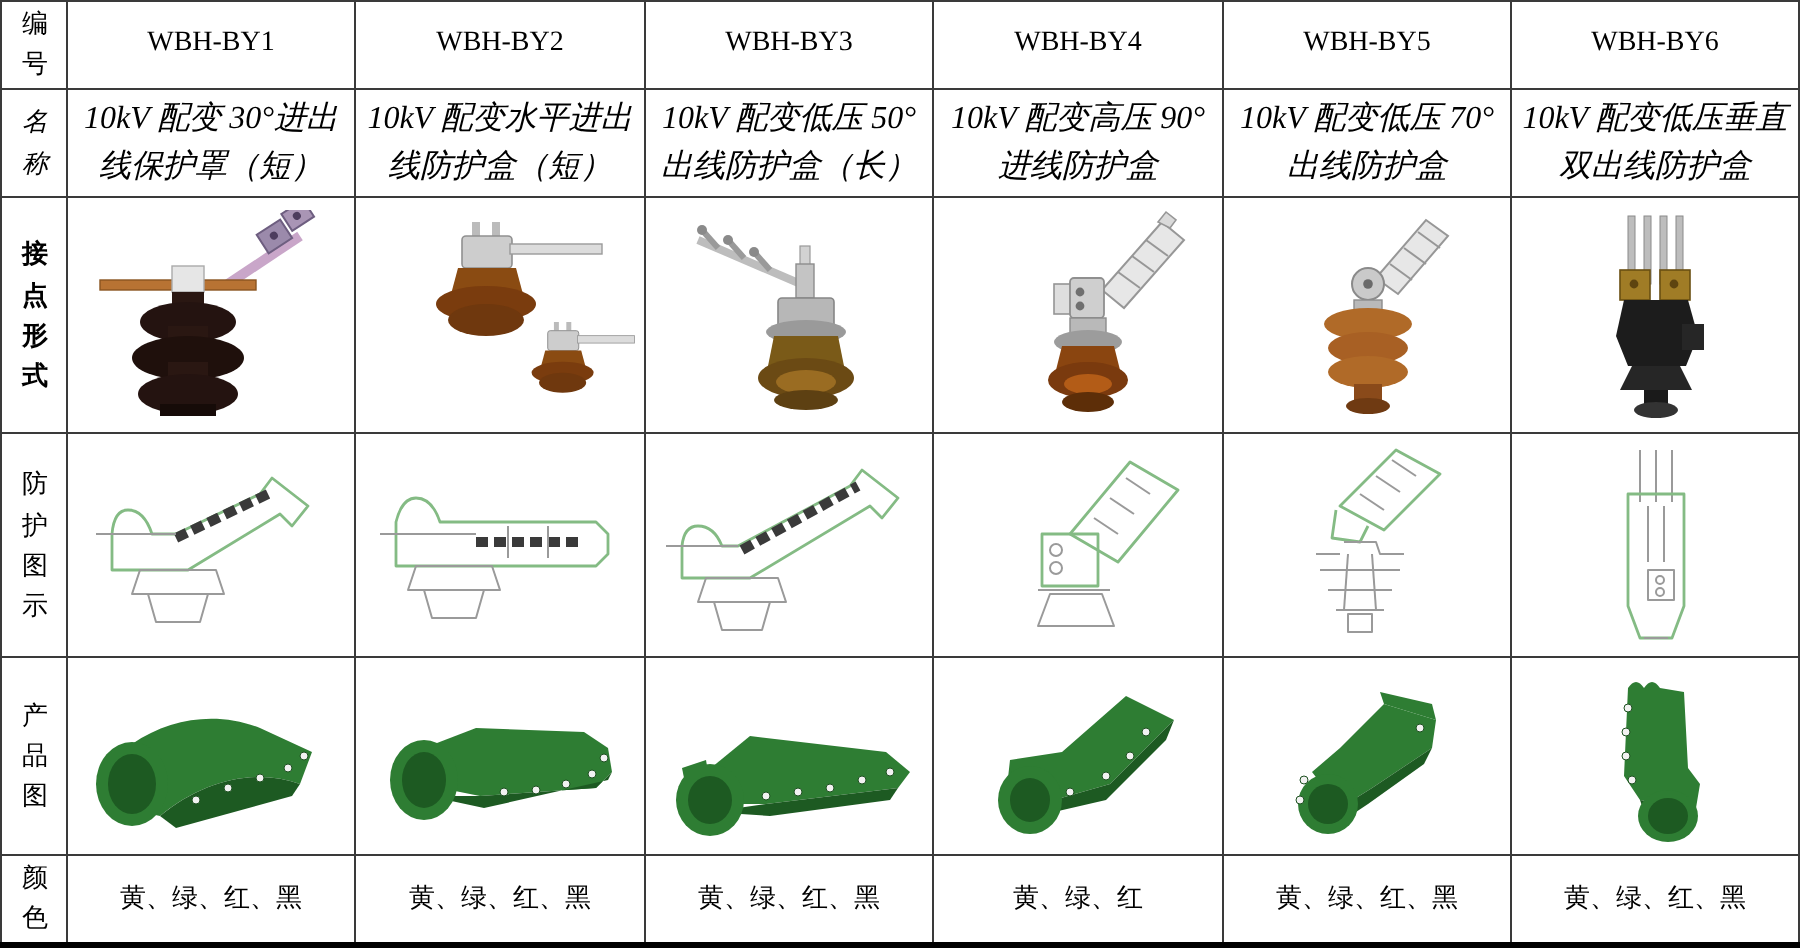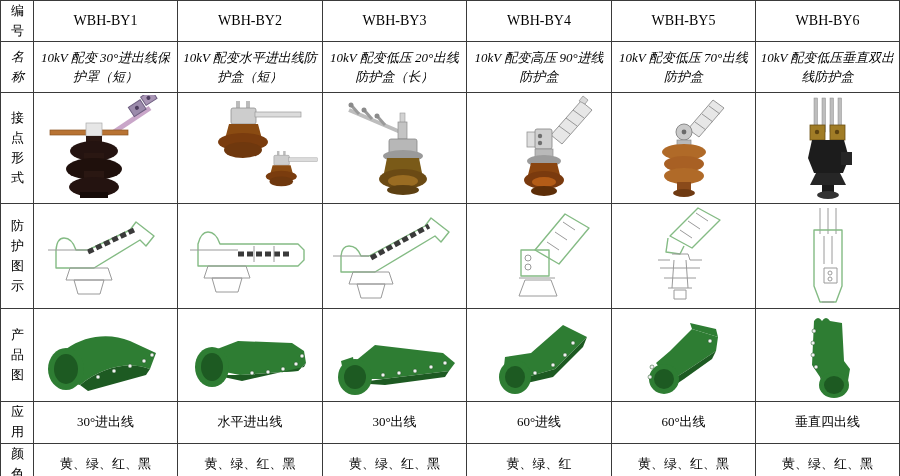--- a/index.html
+++ b/index.html
@@ -5,24 +5,24 @@
   html,body{margin:0;padding:0;background:#fff;}
   body{width:900px;height:476px;overflow:hidden;
        font-family:"Liberation Serif","DejaVu Serif",serif;color:#000;}
   table.spec{border-collapse:collapse;table-layout:fixed;width:899px;height:474px;
              border:1px solid #1f1f1f;border-bottom:3px solid #000;}
   td{border:1px solid #3a3a3a;text-align:center;vertical-align:middle;
      padding:1px 4px;overflow:hidden;background:#fff;}
   td.rowlabel{width:33px;padding:0 10px;font-size:13px;line-height:1.55;
               word-break:break-all;letter-spacing:0;text-align:center;}
   tr.r-id{height:34px;}   tr.r-name{height:51px;font-style:italic;}
-  tr.r-conn{height:111px;} tr.r-prot{height:105px;}
+  tr.r-conn{height:111px;font-weight:bold;} tr.r-prot{height:105px;}
   tr.r-prod{height:93px;}  tr.r-app{height:38px;} tr.r-col{height:42px;}
   .model{font-size:14px;}
-  .nametxt{font-size:13px;line-height:1.5;}
+  .nametxt{font-size:16px;line-height:1.5;}
   .apptxt,.coltxt{font-size:13px;}
   td.img{padding:0;}
   svg{display:block;margin:0 auto;}
   .cad{fill:none;stroke:#84bb84;stroke-width:1.4;stroke-linejoin:round;}
   .cadg{fill:none;stroke:#9a9a9a;stroke-width:1;stroke-linejoin:round;}
   .cadbar{stroke:#3a3a3a;stroke-width:5;stroke-dasharray:6 3;fill:none;}
   .rivet{fill:#f2f2f2;stroke:#1d5020;stroke-width:.5;}
 </style>
 </head>
 <body>
@@ -46,21 +46,21 @@
     <td class="model">WBH-BY3</td>
     <td class="model">WBH-BY4</td>
     <td class="model">WBH-BY5</td>
     <td class="model">WBH-BY6</td>
   </tr>
 
   <tr class="r-name">
     <td class="rowlabel">名称</td>
     <td class="nametxt">10kV 配变 30°进出线保护罩（短）</td>
     <td class="nametxt">10kV 配变水平进出线防护盒（短）</td>
-    <td class="nametxt">10kV 配变低压 20°出线防护盒（长）</td>
+    <td class="nametxt">10kV 配变低压 50°出线防护盒（长）</td>
     <td class="nametxt">10kV 配变高压 90°进线防护盒</td>
     <td class="nametxt">10kV 配变低压 70°出线防护盒</td>
     <td class="nametxt">10kV 配变低压垂直双出线防护盒</td>
   </tr>
 
   <tr class="r-conn">
     <td class="rowlabel">接点形式</td>
 
     <td class="img">
       <svg width="140" height="106" viewBox="0 0 140 106">
@@ -357,29 +357,20 @@
         <ellipse cx="76" cy="74" rx="15" ry="13" fill="#2e7d33"></ellipse>
         <ellipse cx="76" cy="74" rx="10" ry="9" fill="#1d5a22"></ellipse>
         <circle class="rivet" cx="56" cy="20" r="2"></circle>
             <circle class="rivet" cx="55" cy="32" r="2"></circle>
         <circle class="rivet" cx="55" cy="44" r="2"></circle>
             <circle class="rivet" cx="58" cy="56" r="2"></circle>
       </svg>
     </td>
   </tr>
 
-  <tr class="r-app">
-    <td class="rowlabel">应用</td>
-    <td class="apptxt">30°进出线</td>
-    <td class="apptxt">水平进出线</td>
-    <td class="apptxt">30°出线</td>
-    <td class="apptxt">60°进线</td>
-    <td class="apptxt">60°出线</td>
-    <td class="apptxt">垂直四出线</td>
-  </tr>
 
   <tr class="r-col">
     <td class="rowlabel">颜色</td>
     <td class="coltxt">黄、绿、红、黑</td>
     <td class="coltxt">黄、绿、红、黑</td>
     <td class="coltxt">黄、绿、红、黑</td>
     <td class="coltxt">黄、绿、红</td>
     <td class="coltxt">黄、绿、红、黑</td>
     <td class="coltxt">黄、绿、红、黑</td>
   </tr>

